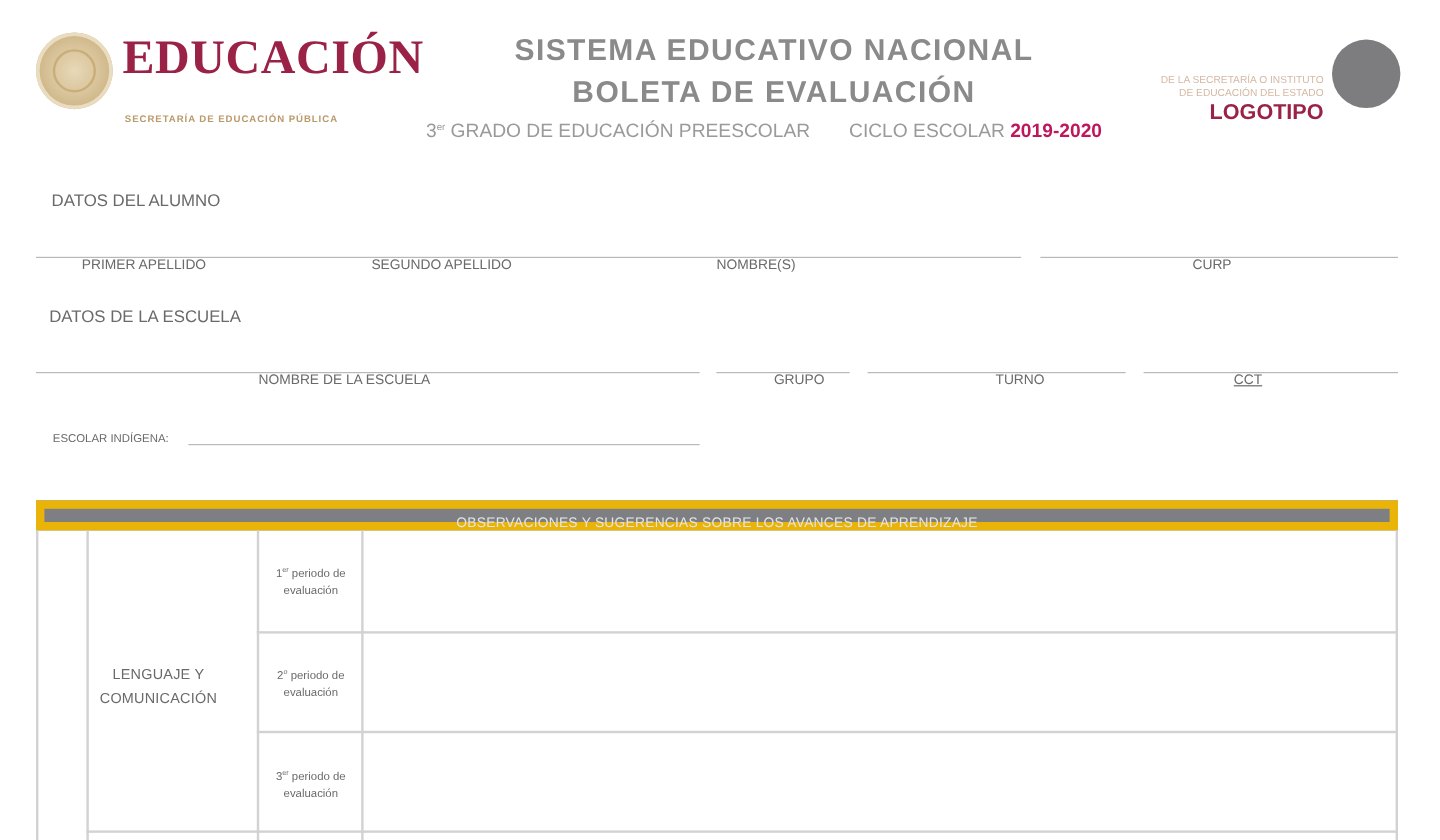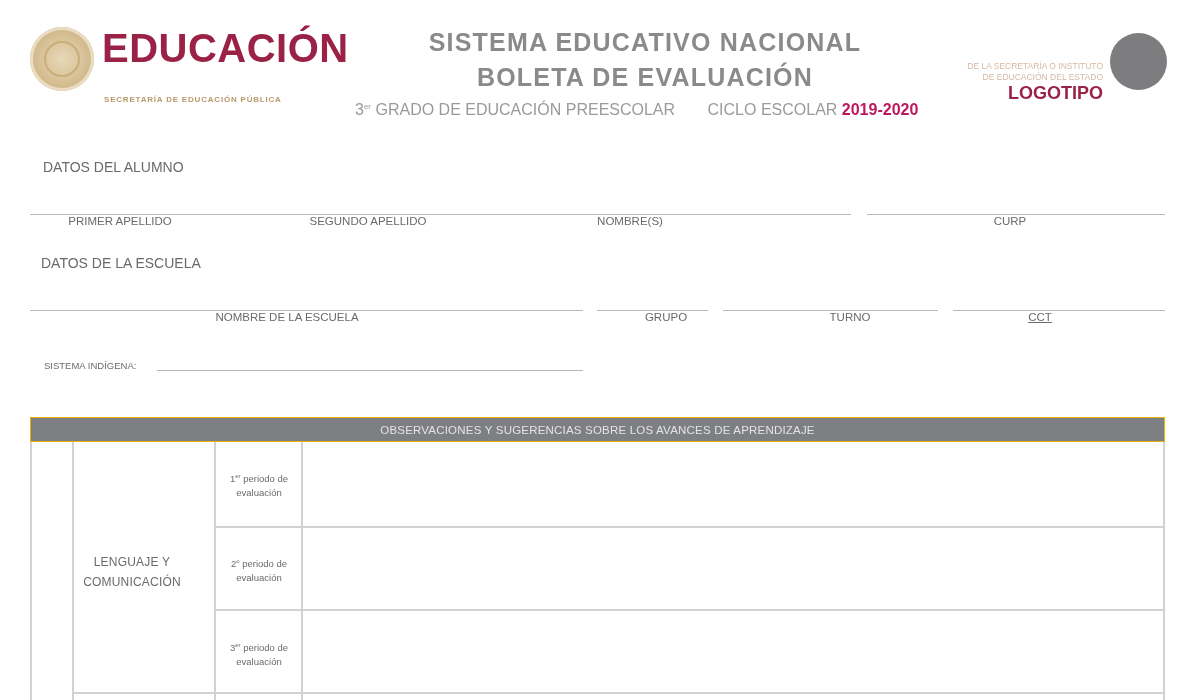--- a/index.html
+++ b/index.html
@@ -1,39 +1,39 @@
 <!DOCTYPE html>
 <html><head>
 <meta charset="utf-8">
 <style>
   html,body{margin:0;padding:0;background:#fff;}
   body{width:1200px;height:700px;overflow:hidden;position:relative;font-family:"Liberation Sans",sans-serif;color:#6d6d6d;}
   .abs{position:absolute;}
   
   .seal{left:30px;top:27px;width:64px;height:64px;border-radius:50%;background:radial-gradient(circle at 50% 50%,#e8d9b8 0%,#d9c39a 45%,#cdb686 70%,#e6d7b7 100%);box-shadow:inset 0 0 0 3px #eadcc0;}
   .seal-inner{left:14px;top:14px;width:36px;height:36px;border-radius:50%;border:2px solid #c9ae7a;box-sizing:border-box;}
-  .brand{left:102px;top:26px;font-family:Liberation Sans, sans-serif;font-weight:bold;font-size:40px;color:#9b2247;letter-spacing:0.5px;line-height:44px;}
+  .brand{left:102px;top:26px;font-family:Liberation Serif, serif;font-weight:bold;font-size:40px;color:#9b2247;letter-spacing:0.5px;line-height:44px;}
   .brand-sub{left:104px;top:70px;font-size:8px;font-weight:bold;color:#b99a6a;letter-spacing:0.8px;margin-top:25px;}
   .title1{left:0;width:1290px;top:28px;text-align:center;font-weight:bold;font-size:25px;color:#8a8a8a;letter-spacing:1.2px;}
   .title2{left:0;width:1290px;top:63px;text-align:center;font-weight:bold;font-size:25px;color:#8a8a8a;letter-spacing:1.2px;}
   .subline{left:355px;top:101px;font-size:16px;color:#9a9a9a;white-space:nowrap;}
   .subline sup{font-size:8px;vertical-align:6px;}
   .subline .gap{display:inline-block;width:28px;}
   .subline b{color:#be185d;}
   .logo-title{right:97px;top:38px;font-weight:bold;font-size:18px;color:#9b2247;text-align:right;margin-top:45px;}
   .logo-sub{right:97px;top:61px;font-size:8.5px;color:#d6b8a4;text-align:right;line-height:11px;}
   .logo-circle{left:1110px;top:33px;width:57px;height:57px;border-radius:50%;background:#7d7d7f;}
   
   .sec-title{font-size:14px;color:#6a6a6a;}
   .line{position:absolute;height:1px;background:#b8b8b8;}
   .lbl{position:absolute;font-size:11.5px;color:#6a6a6a;text-align:center;}
   .lengua{left:44px;top:360px;font-size:9.5px;color:#6a6a6a;}
   
   .tbl{left:30px;top:417px;width:1135px;height:290px;}
-  .thead{position:absolute;left:0;top:0;width:1135px;height:25px;background:#7e7f82;border:1px solid #eab308;box-sizing:border-box;color:#e4e4e4;font-size:11.5px;text-align:center;line-height:24px;letter-spacing:0.2px;}
+  .thead{position:absolute;left:0;top:0;width:1135px;height:25px;background:#7e7f82;border:7px solid #eab308;box-sizing:border-box;color:#e4e4e4;font-size:11.5px;text-align:center;line-height:24px;letter-spacing:0.2px;}
   .vl{position:absolute;width:2px;background:#d2d2d2;}
   .hl{position:absolute;height:2px;background:#d2d2d2;}
   .area{position:absolute;left:44px;top:135px;width:116px;text-align:center;font-size:12px;color:#6a6a6a;line-height:20px;letter-spacing:0.2px;}
   .per{position:absolute;left:186px;width:86px;text-align:center;font-size:9.5px;color:#6a6a6a;line-height:14px;}
   .per sup{font-size:6px;vertical-align:4px;}
 </style>
 </head>
 <body>
 
 <div class="abs seal">
@@ -69,21 +69,21 @@
 <div class="abs sec-title" style="left:41px;top:255px;">DATOS DE LA ESCUELA</div>
 <div class="line" style="left:30px;top:310px;width:553px;"></div>
 <div class="line" style="left:597px;top:310px;width:111px;"></div>
 <div class="line" style="left:723px;top:310px;width:215px;"></div>
 <div class="line" style="left:953px;top:310px;width:212px;"></div>
 <div class="lbl" style="left:187px;top:311px;width:200px;">NOMBRE DE LA ESCUELA</div>
 <div class="lbl" style="left:616px;top:311px;width:100px;">GRUPO</div>
 <div class="lbl" style="left:800px;top:311px;width:100px;">TURNO</div>
 <div class="lbl" style="left:990px;top:311px;width:100px;text-decoration:underline;">CCT</div>
 
-<div class="abs lengua">SISTEMA INDÍGENA:</div>
+<div class="abs lengua">ESCOLAR INDÍGENA:</div>
 <div class="line" style="left:157px;top:370px;width:426px;"></div>
 
 <div class="abs tbl">
   <div class="thead">OBSERVACIONES Y SUGERENCIAS SOBRE LOS AVANCES DE APRENDIZAJE</div>
 
   <div class="vl" style="left:0;top:25px;height:270px;"></div>
   <div class="vl" style="left:42px;top:25px;height:270px;"></div>
   <div class="vl" style="left:184px;top:25px;height:270px;"></div>
   <div class="vl" style="left:271px;top:25px;height:270px;"></div>
   <div class="vl" style="left:1133px;top:25px;height:270px;"></div>

